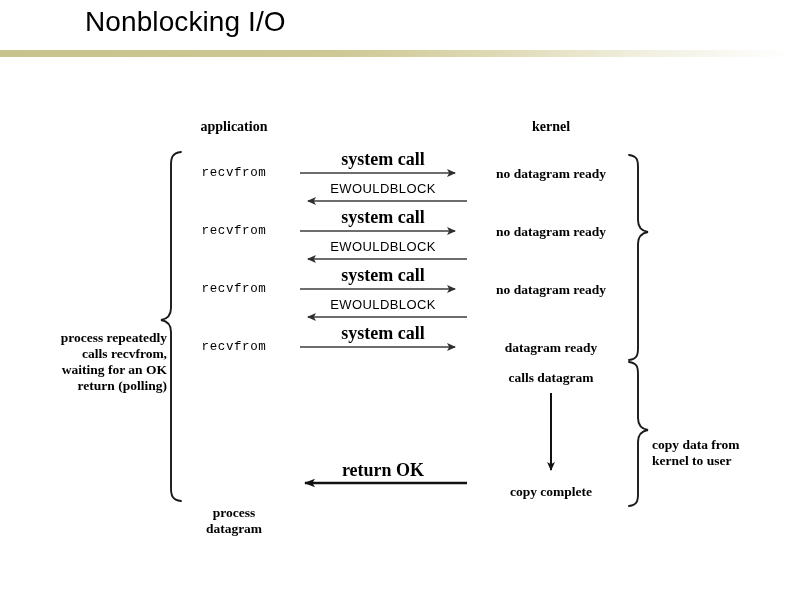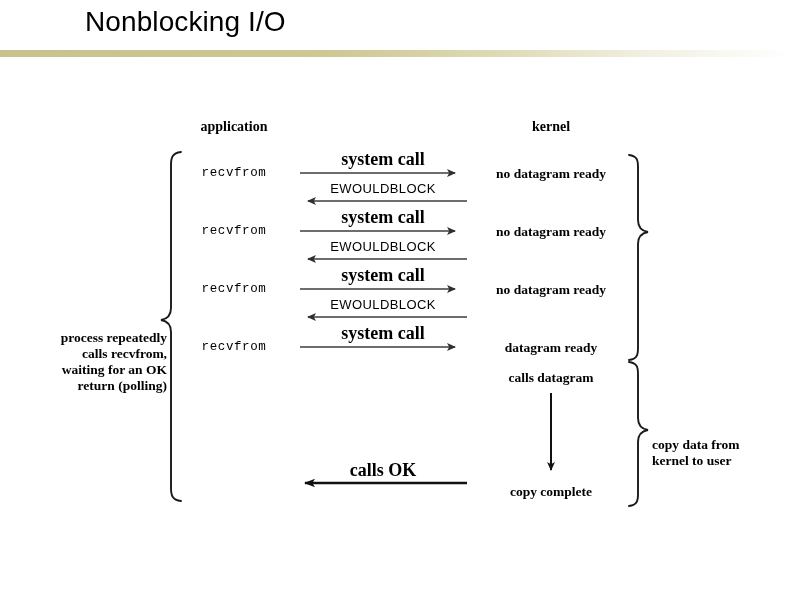--- a/index.html
+++ b/index.html
@@ -172,20 +172,22 @@
   <div class="dlabel cmid" style="left:551px; top:232px;">no datagram ready</div>
   <div class="dlabel mono-arrowlabel center" style="left:383px; top:240px;">EWOULDBLOCK</div>
 
   <div class="dlabel mono cmid" style="left:234px; top:290px;">recvfrom</div>
   <div class="dlabel arrowlabel center" style="left:383px; top:269px;">system call</div>
   <div class="dlabel cmid" style="left:551px; top:290px;">datagram ready</div>
 
   <div class="dlabel cmid" style="left:551px; top:320px;">calls datagram</div>
   <div class="dlabel cmid" style="left:551px; top:434px;">copy complete</div>
 
-  <div class="dlabel arrowlabel center" style="left:383px; top:406px;">calls OK</div>
+  <div class="dlabel arrowlabel center" style="left:383px; top:406px;">return OK</div>
 
+  <div class="block-note calign" style="left:234px; top:448px; width:150px;">process
+datagram</div>
 
 
   <div class="block-note lalign" style="left:652px; top:373px; width:130px;margin-top:23px;">copy data from
 kernel to user</div>
 
 </div>
 
 </body></html>

